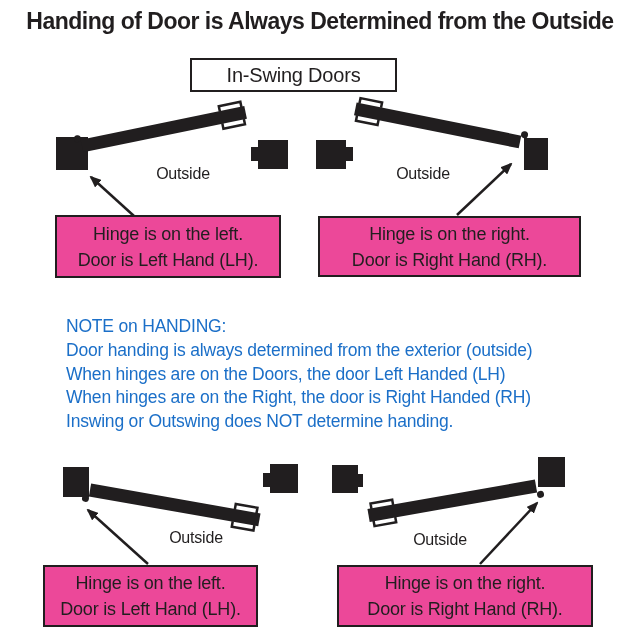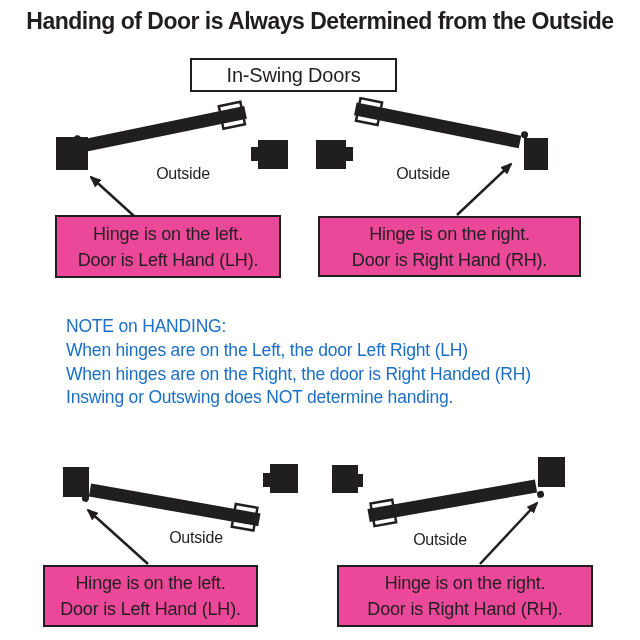--- a/index.html
+++ b/index.html
@@ -128,18 +128,19 @@
     <span>Hinge is on the left.</span>
     <span>Door is Left Hand (LH).</span>
   </div>
   <div class="caption-box cap4">
     <span>Hinge is on the right.</span>
     <span>Door is Right Hand (RH).</span>
   </div>
 
   <div class="note">
     <div>NOTE on HANDING:</div>
-    <div>When hinges are on the Left, the door Left Right (LH)</div>
+    <div>Door handing is always determined from the exterior (outside)</div>
+    <div>When hinges are on the Doors, the door Left Handed (LH)</div>
     <div>When hinges are on the Right, the door is Right Handed (RH)</div>
     <div>Inswing or Outswing does NOT determine handing.</div>
   </div>
 
 </div>
 
 </body></html>

